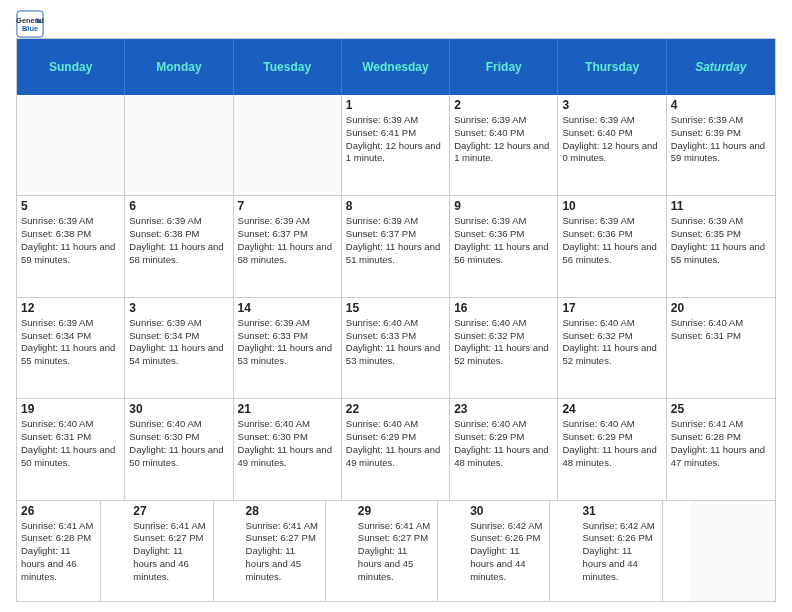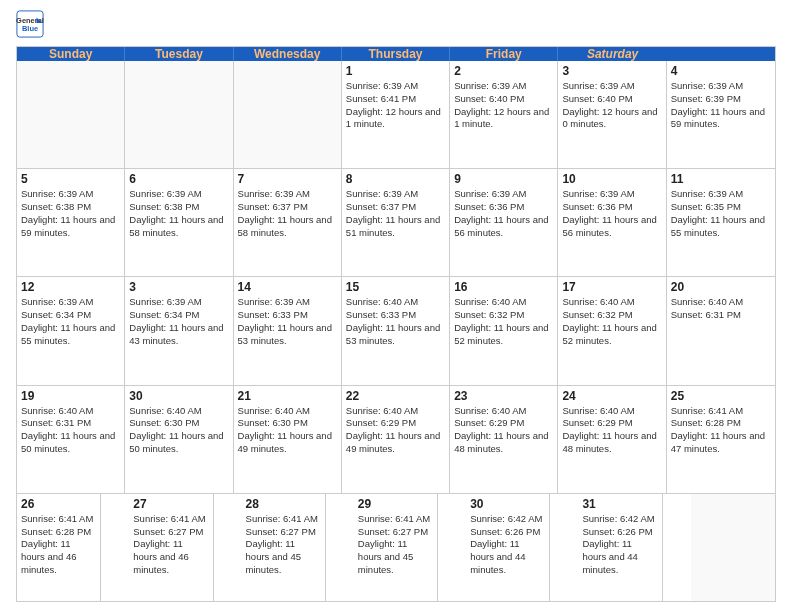--- a/index.html
+++ b/index.html
@@ -14,21 +14,20 @@
       width: 792px;
       height: 612px;
       padding: 10px 16px;
       display: flex;
       flex-direction: column;
     }
     .header {
       display: flex;
       justify-content: space-between;
       align-items: flex-start;
-      margin-bottom: 8px;
     }
     .logo {
       display: flex;
       align-items: center;
       gap: 4px;
     }
     .logo-icon {
       width: 28px;
       height: 28px;
     }
@@ -50,25 +49,25 @@
       display: flex;
       flex-direction: column;
       border: 1px solid #ccc;
     }
     .cal-header {
       display: grid;
       grid-template-columns: repeat(7, 1fr);
       background: #1a5fbf;
     }
     .cal-header-cell {
-      color: #fdba74;
+      color: #5eead4;
       font-size: 12px;
       font-weight: bold;
       text-align: center;
-      padding: 0 2px;
+      padding: 21px 2px;
       border-right: 1px solid #3a7fd4;
     }
     .cal-header-cell:last-child { border-right: none; font-style: italic; }
     .cal-body {
       flex: 1;
       display: flex;
       flex-direction: column;
     }
     .cal-row {
       display: grid;
@@ -118,24 +117,25 @@
     </div>
     <div class="title-area">
       <div class="month-title"></div>
       <div class="location"></div>
     </div>
   </div>
 
   <div class="calendar">
     <div class="cal-header" id="cal-header">
         <div class="cal-header-cell">Sunday</div>
+        <div class="cal-header-cell">Monday</div>
         <div class="cal-header-cell">Tuesday</div>
         <div class="cal-header-cell">Wednesday</div>
+        <div class="cal-header-cell">Friday</div>
         <div class="cal-header-cell">Thursday</div>
-        <div class="cal-header-cell">Friday</div>
         <div class="cal-header-cell">Saturday</div>
       </div>
     <div class="cal-body" id="cal-body">
         <div class="cal-row">
           <div class="cal-cell empty"></div>
           <div class="cal-cell empty"></div>
           <div class="cal-cell empty"></div>
           <div class="cal-cell">
             <div class="day-num">1</div>
             <div class="cell-line">Sunrise: 6:39 AM</div>
@@ -209,21 +209,21 @@
           <div class="cal-cell">
             <div class="day-num">12</div>
             <div class="cell-line">Sunrise: 6:39 AM</div>
             <div class="cell-line">Sunset: 6:34 PM</div>
             <div class="cell-line">Daylight: 11 hours and 55 minutes.</div>
           </div>
           <div class="cal-cell">
             <div class="day-num">3</div>
             <div class="cell-line">Sunrise: 6:39 AM</div>
             <div class="cell-line">Sunset: 6:34 PM</div>
-            <div class="cell-line">Daylight: 11 hours and 43 minutes.</div>
+            <div class="cell-line">Daylight: 11 hours and 54 minutes.</div>
           </div>
           <div class="cal-cell">
             <div class="day-num">14</div>
             <div class="cell-line">Sunrise: 6:39 AM</div>
             <div class="cell-line">Sunset: 6:33 PM</div>
             <div class="cell-line">Daylight: 11 hours and 53 minutes.</div>
           </div>
           <div class="cal-cell">
             <div class="day-num">15</div>
             <div class="cell-line">Sunrise: 6:40 AM</div>

